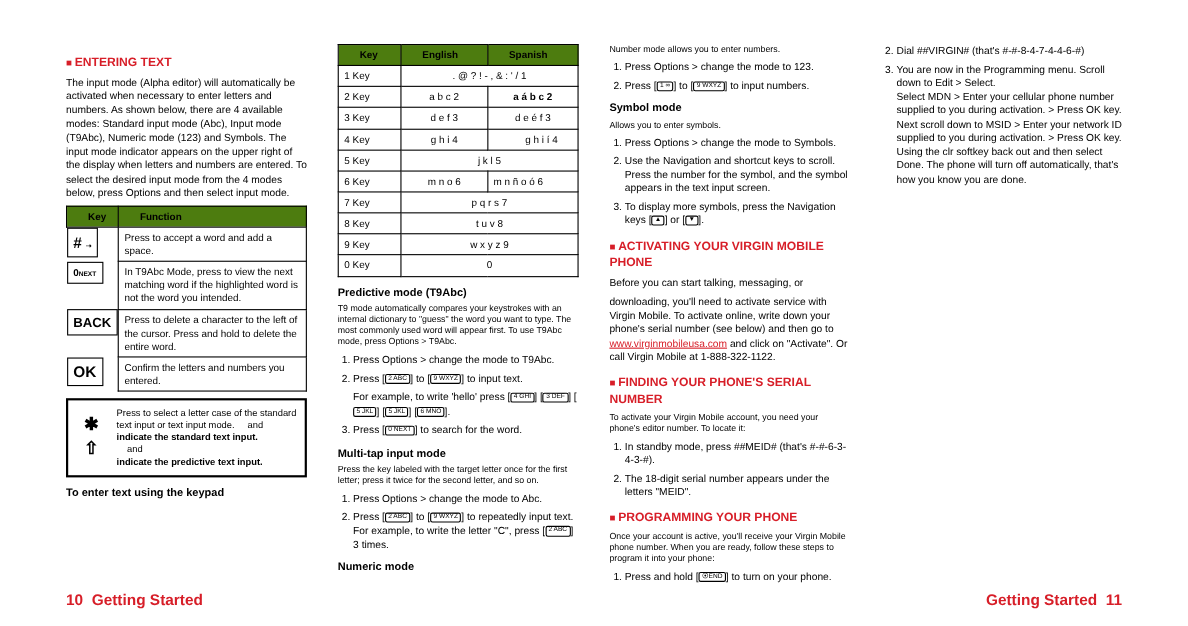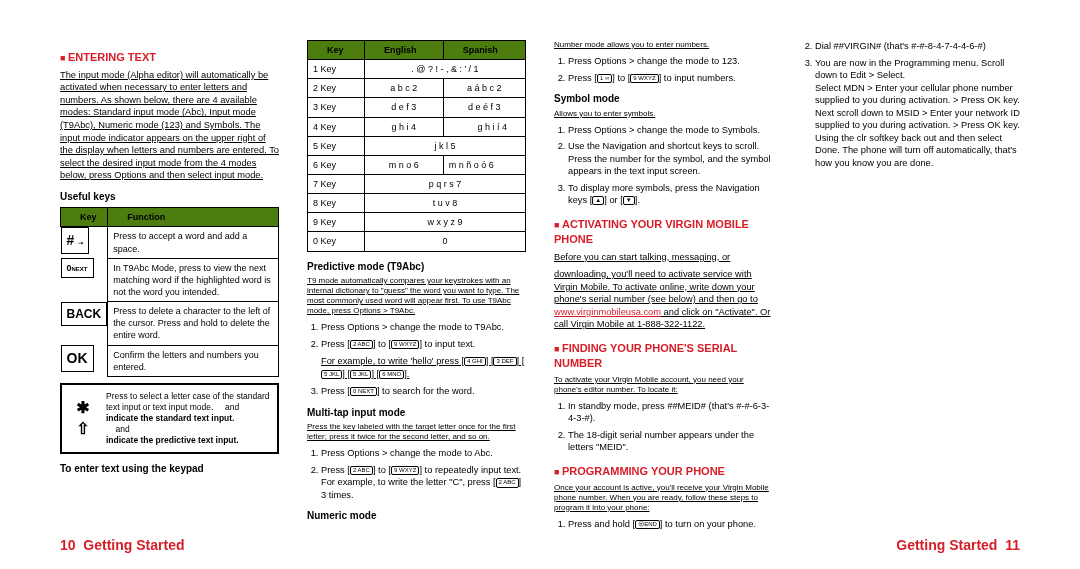--- a/index.html
+++ b/index.html
@@ -31,21 +31,21 @@
   h2.red::before {
     content: "■ ";
     color: #d71e28;
     font-size: 9px;
   }
   h3.sub {
     font-weight: 700;
     font-size: 10px;
     margin: 8px 0 3px 0;
   }
-  p { margin: 0 0 5px 0; text-decoration: underline; }
+  p { margin: 0 0 5px 0; }
   .small { font-size: 8px; line-height: 1.25; }
   table.ui {
     border-collapse: collapse;
     width: 100%;
     margin: 4px 0 6px 0;
     break-inside: avoid;
   }
   table.ui th, table.ui td {
     border: 1px solid #000;
     padding: 3px 5px;
@@ -92,21 +92,20 @@
   }
 </style>
 </head>
 <body>
 
 <div class="page">
 
   <h2 class="red">ENTERING TEXT</h2>
   <p>The input mode (Alpha editor) will automatically be activated when necessary to enter letters and numbers. As shown below, there are 4 available modes: Standard input mode (Abc), Input mode (T9Abc), Numeric mode (123) and Symbols. The input mode indicator appears on the upper right of the display when letters and numbers are entered. To select the desired input mode from the 4 modes below, press Options and then select input mode.</p>
 
-  <h3 class="sub">Useful keys</h3>
   <table class="ui">
     <tbody>
         <tr>
       <th>Key</th>
       <th>Function</th>
     </tr>
     <tr>
           <td class="keyicon" style="font-size:14px;"># <span style="font-size:6px;">⇢</span></td>
           <td>Press to accept a word and add a space.</td>
         </tr>
@@ -144,21 +143,21 @@
       <th>English</th>
       <th>Spanish</th>
     </tr>
     <tr>
           <td>1 Key</td>
           <td colspan="2" style="text-align:center;">. @ ? ! - , &amp; : ' / 1</td>
         </tr>
     <tr>
           <td>2 Key</td>
           <td style="text-align:center;">a b c 2</td>
-          <td style="text-align:center;">a á b c 2</td>
+          <td style="text-align:center;font-weight:bold;">a á b c 2</td>
         </tr>
     <tr>
           <td>3 Key</td>
           <td style="text-align:center;">d e f 3</td>
           <td style="text-align:center;">d e é f 3</td>
         </tr>
     <tr>
           <td>4 Key</td>
           <td style="text-align:center;">g h i 4</td>
           <td style="text-align:center;padding-left:21px;">g h i í 4</td>

